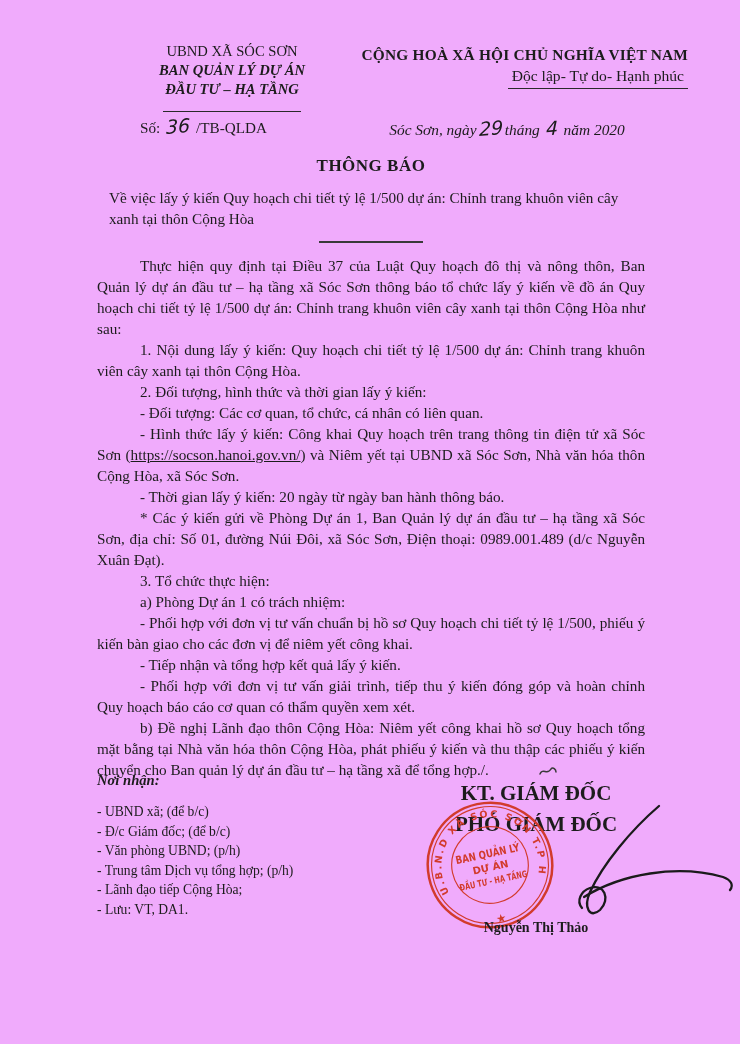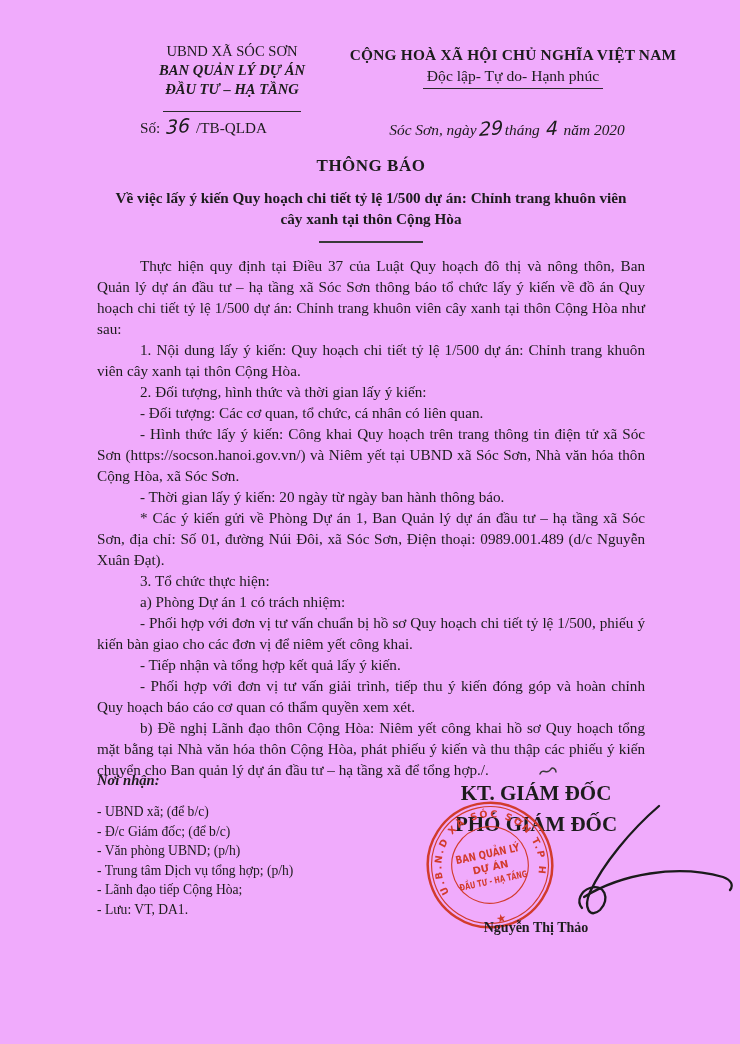--- a/index.html
+++ b/index.html
@@ -6,34 +6,34 @@
   .page{
     position:relative;width:740px;height:1044px;background:#f0abfc;
     font-family:"Liberation Serif","DejaVu Serif",serif;color:#1c1c1c;
     overflow:hidden;
   }
   
   .issuer{position:absolute;left:122px;top:42px;width:220px;text-align:center;line-height:19px;font-size:14.6px;}
   .issuer .l1{font-weight:normal;}
   .issuer .l2,.issuer .l3{font-weight:bold;font-style:italic;}
   .issuer .l3{display:inline-block;border-bottom:1.6px solid #2a2a2a;padding:0 2px 12px 2px;}
-  .national{position:absolute;left:338px;top:44px;width:350px;text-align:center;line-height:21px;}
+  .national{position:absolute;left:338px;top:44px;width:350px;text-align:right;line-height:21px;}
   .national .l1{font-weight:bold;font-size:15.4px;letter-spacing:.2px;}
   .national .l2{font-weight:normal;font-size:15.6px;display:inline-block;border-bottom:1.6px solid #2a2a2a;padding:0 4px 2px 4px;}
   .refline{position:absolute;left:140px;top:117px;font-size:15.2px;white-space:nowrap;}
   .dateline{position:absolute;left:352px;top:119px;width:310px;text-align:center;font-style:italic;font-size:15.4px;white-space:nowrap;}
   .handwrite{font-family:"DejaVu Sans",sans-serif;font-style:italic;display:inline-block;
     font-size:19px;transform:rotate(-5deg) skewX(-6deg);margin:0 2px;line-height:1;}
   
   .main{position:absolute;left:97px;top:156px;width:548px;}
   .doc-title{text-align:center;font-weight:bold;font-size:17px;letter-spacing:.5px;margin:0 0 5px 0;}
-  .doc-subtitle{text-align:center;font-weight:bold;font-size:15.2px;line-height:20.5px;margin:12px;}
+  .doc-subtitle{text-align:left;font-weight:normal;font-size:15.2px;line-height:20.5px;margin:12px;}
   .subtitle-rule{width:104px;height:2px;background:#3a3a3a;margin:5px auto 12px auto;}
   .body p{margin:0;text-align:justify;text-indent:43px;font-size:15.2px;line-height:21px;}
-  .url{}
+  .url{text-decoration:underline;}
   .initial-mark{display:inline-block;vertical-align:middle;margin-left:6px;}
   
   .recipients{position:absolute;left:97px;top:772px;width:320px;}
   .recipients .head{font-weight:bold;font-style:italic;font-size:14.6px;margin:0 0 13px 0;}
   .recipients ul{list-style:none;margin:0;padding:0;font-size:13.6px;line-height:19.5px;}
   .signblock{position:absolute;left:427px;top:772px;width:218px;height:190px;text-align:center;}
   .signblock .t1,.signblock .t2{font-weight:bold;font-size:21px;line-height:19px;margin:12px;}
   .stamp{position:absolute;left:-4px;top:26px;width:134px;height:134px;}
   .signature{position:absolute;left:36px;top:28px;width:274px;height:122px;pointer-events:none;}
   .sign-name{position:absolute;left:0;top:148px;width:100%;font-weight:bold;font-size:14px;margin:0;}

